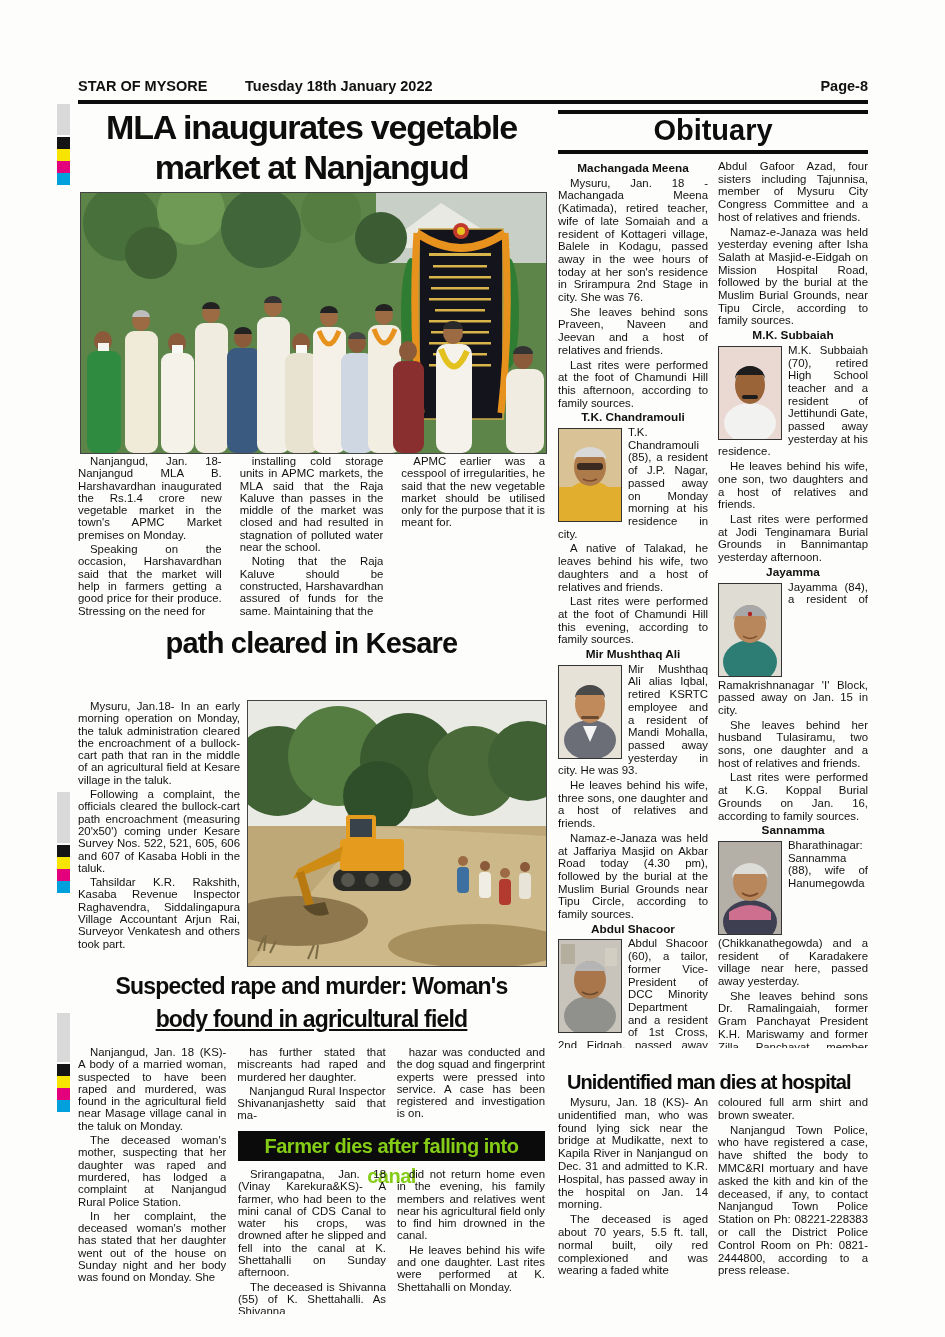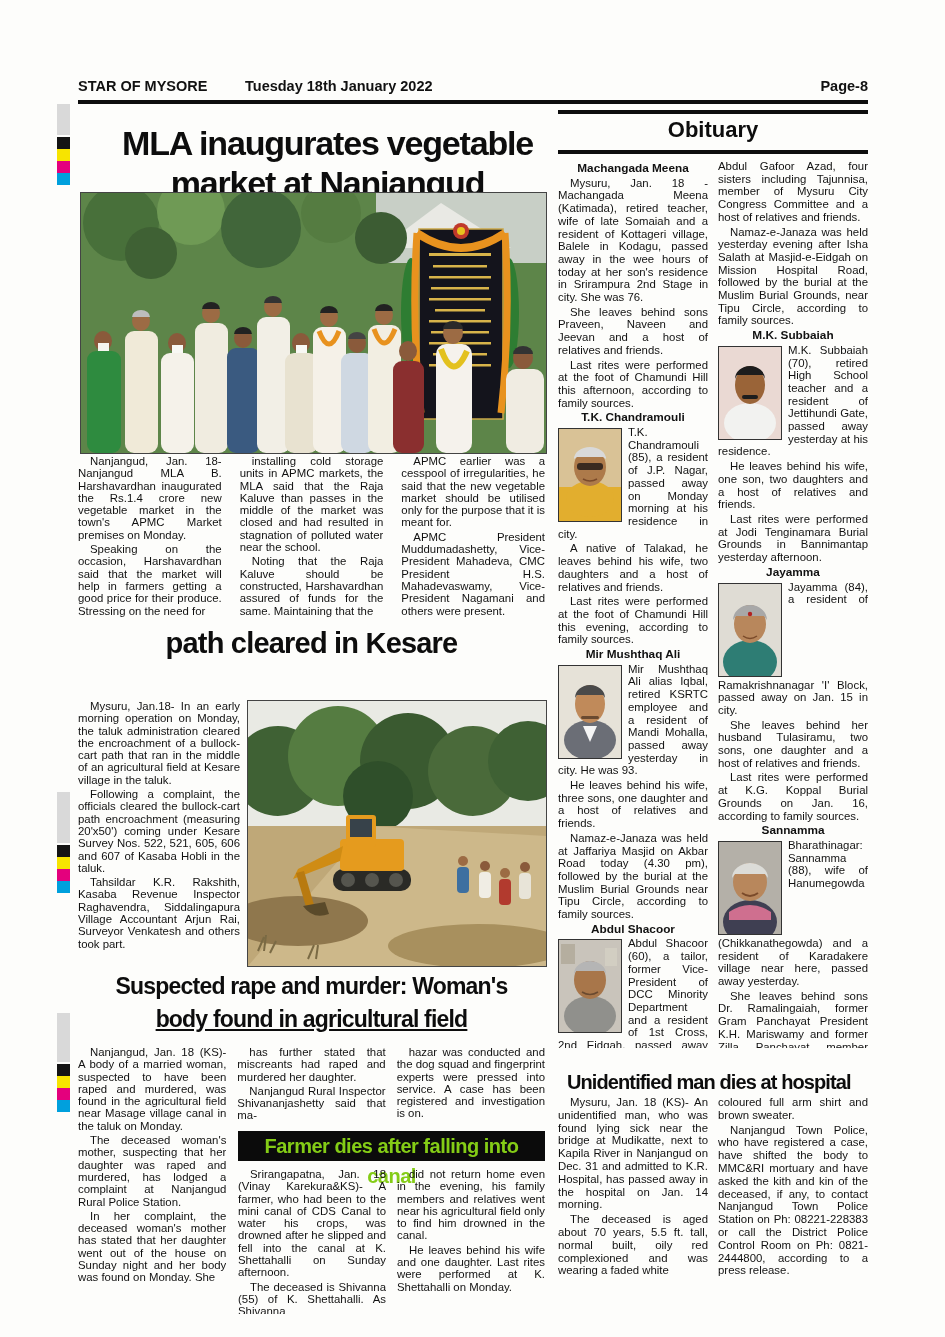--- a/index.html
+++ b/index.html
@@ -14,21 +14,21 @@
   .hdr-rule{left:78px;top:100px;width:790px;height:3.5px;background:#0d0d0d;}
   
   .reg{width:13px;}
   .reg div{width:13px;}
   
   .headline{font-weight:bold;text-align:center;color:#0d0d0d;}
   .mla-head{left:78px;top:107px;width:467px;font-size:34px;line-height:40px;letter-spacing:-1.2px;}
   .encr-head{left:78px;top:626px;width:467px;font-size:29px;line-height:34px;letter-spacing:-0.8px;}
   .rape-head{left:78px;top:970px;width:467px;font-size:23px;line-height:33px;letter-spacing:-0.8px;}
   .unid-head{left:558px;top:1060px;width:310px;font-size:20px;line-height:26px;letter-spacing:-0.9px;}
-  .obit-title{left:558px;top:112px;width:310px;font-size:22px;line-height:36px;}
+  .obit-title{left:558px;top:112px;width:310px;font-size:29px;line-height:36px;}
   .obit-rule{left:558px;width:310px;height:4px;background:#0d0d0d;}
   
   .col{font-size:11.4px;line-height:12.3px;text-align:justify;overflow:hidden;}
   .para{margin:0 0 2px 0;text-indent:12px;}
   .cols{display:flex;}
   .mla-cols{left:78px;top:455px;width:467px;height:172px;gap:18px;}
   .mla-cols .col{flex:1;}
   .encr-col{left:78px;top:700px;width:162px;height:278px;}
   .rape-cols{left:78px;top:1046px;width:467px;gap:11px;align-items:flex-start;}
   .rape-cols .col{flex:1;}
@@ -80,21 +80,21 @@
     <div style="height:12px;background:#00a0dd;"></div>
   </div>
 
   <div class="abs hdr">
     <span class="paper">STAR OF MYSORE</span>
     <span class="date">Tuesday 18th January 2022</span>
     <span class="pageno">Page-8</span>
   </div>
   <div class="abs hdr-rule"></div>
 
-  <h1 class="abs headline mla-head" style="margin:16px;">
+  <h1 class="abs headline mla-head" style="margin:0;">
     <span style="display:block;">MLA inaugurates vegetable</span>
     <span style="display:block;">market at Nanjangud</span>
   </h1>
 
   <figure class="abs mla-photo">
     <svg width="465" height="260" viewBox="0 0 465 260" xmlns="http://www.w3.org/2000/svg">
       <rect width="465" height="260" fill="#5d8549"></rect>
       <rect x="295" y="0" width="170" height="70" fill="#c8cfc6"></rect>
       <polygon points="300,55 360,10 430,55" fill="#e9e9e4"></polygon>
       <circle cx="40" cy="30" r="38" fill="#48703a"></circle>
@@ -174,21 +174,20 @@
     <div class="col">
       <p class="para">Nanjangud, Jan. 18- Nanjangud MLA B. Harshavardhan inaugurated the Rs.1.4 crore new vegetable market in the town's APMC Market premises on Monday.</p>
       <p class="para">Speaking on the occasion, Harshavardhan said that the market will help in farmers getting a good price for their produce. Stressing on the need for</p>
     </div>
     <div class="col">
       <p class="para">installing cold storage units in APMC markets, the MLA said that the Raja Kaluve than passes in the middle of the market was closed and had resulted in stagnation of polluted water near the school.</p>
       <p class="para">Noting that the Raja Kaluve should be constructed, Harshavardhan assured of funds for the same. Maintaining that the</p>
     </div>
     <div class="col">
       <p class="para">APMC earlier was a cesspool of irregularities, he said that the new vegetable market should be utilised only for the purpose that it is meant for.</p>
-      <p class="para">APMC President Muddumadashetty, Vice-President Mahadeva, CMC President H.S. Mahadevaswamy, Vice-President Nagamani and others were present.</p>
     </div>
   </div>
 
   <h2 class="abs headline encr-head" style="margin:0;">
     <span style="display:block;">path cleared in Kesare</span>
   </h2>
   <div class="abs col encr-col">
     <p class="para">Mysuru, Jan.18- In an early morning operation on Monday, the taluk administration cleared the encroachment of a bullock-cart path that ran in the middle of an agricultural field at Kesare village in the taluk.</p>
     <p class="para">Following a complaint, the officials cleared the bullock-cart path encroachment (measuring 20'x50') coming under Kesare Survey Nos. 522, 521, 605, 606 and 607 of Kasaba Hobli in the taluk.</p>
     <p class="para">Tahsildar K.R. Rakshith, Kasaba Revenue Inspector Raghavendra, Siddalingapura Village Accountant Arjun Rai, Surveyor Venkatesh and others took part.</p>

